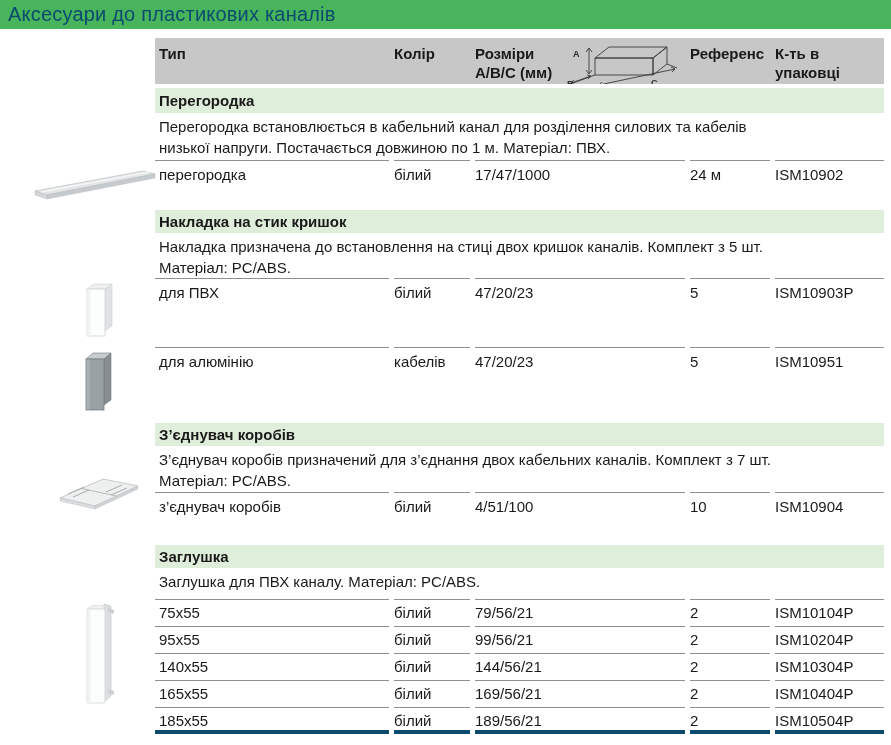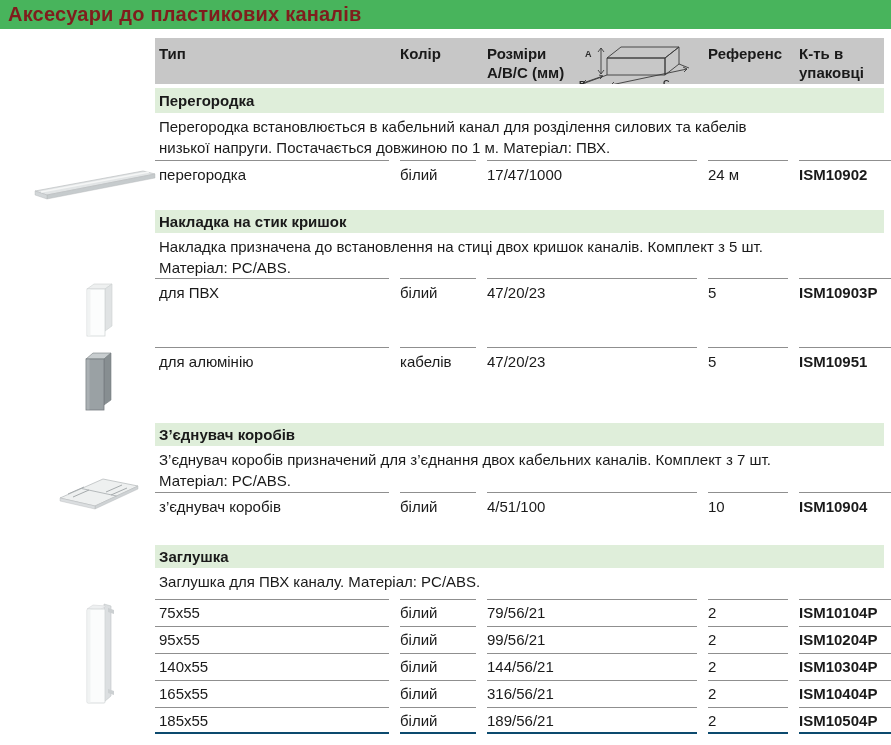--- a/index.html
+++ b/index.html
@@ -14,32 +14,32 @@
   }
   *,*:before,*:after{box-sizing:border-box;}
 
   
   .title-bar{
     position:absolute;left:0;top:8;width:891px;height:29px;
     background:#48b45c;
     display:flex;align-items:center;
   }
   .title-bar span{
-    color:#7f1d1d;font-size:20px;font-weight:bold;
+    color:#0c4a6e;font-size:20px;font-weight:normal;
     padding-left:8px;letter-spacing:0.2px;white-space:nowrap;
   }
 
   
   .table{
     position:absolute;left:155px;top:38px;width:729px;
   }
   .grid-row{
     display:grid;
     grid-template-columns:234px 76px 210px 80px 109px;
-    column-gap:11px;
+    column-gap:5px;
   }
   .cell{font-size:15px;line-height:19px;overflow:hidden;}
   .cell:first-child{padding-left:4px;}
 
   .thead{
     background:#c7c7c7;
     height:46px;
     margin-bottom:4px;
     padding-top:6px;
   }
@@ -61,24 +61,24 @@
     white-space:pre-line;
     padding:3px 0 0 4px;
   }
   .d47{height:47px;} .d45{height:45px;} .d46{height:46px;} .d31{height:31px;}
 
   .trow{padding:0;}
   .trow .cell{
     border-top:1px solid #8f8f8f;
     padding-top:4px;
   }
-  .trow.bottom .cell{border-bottom:2px solid #0c4a6e;}
+  .trow.bottom .cell{border-bottom:4px solid #0c4a6e;}
   .h50{height:50px;} .h69{height:69px;} .h76{height:76px;} .h53{height:53px;} .h27{height:27px;}
   .h27 .cell{padding-top:3px;}
-  .ref{font-weight:bold;}
+  .ref{font-weight:normal;}
 
   
   .product-img{position:absolute;}
   svg text{font-family:"Liberation Sans","DejaVu Sans",sans-serif;fill:#2a2a2a;}
   .diagram text{font-size:9px;}
 </style>
 </head>
 <body>
 
 <div class="page">
@@ -230,21 +230,21 @@
     <div class="grid-row trow h27">
       <div class="cell">140x55</div>
       <div class="cell">білий</div>
       <div class="cell">144/56/21</div>
       <div class="cell">2</div>
       <div class="cell ref">ISM10304P</div>
     </div>
     <div class="grid-row trow h27">
       <div class="cell">165x55</div>
       <div class="cell">білий</div>
-      <div class="cell">316/56/21</div>
+      <div class="cell">169/56/21</div>
       <div class="cell">2</div>
       <div class="cell ref">ISM10404P</div>
     </div>
     <div class="grid-row trow h27 bottom">
       <div class="cell">185x55</div>
       <div class="cell">білий</div>
       <div class="cell">189/56/21</div>
       <div class="cell">2</div>
       <div class="cell ref">ISM10504P</div>
     </div>

